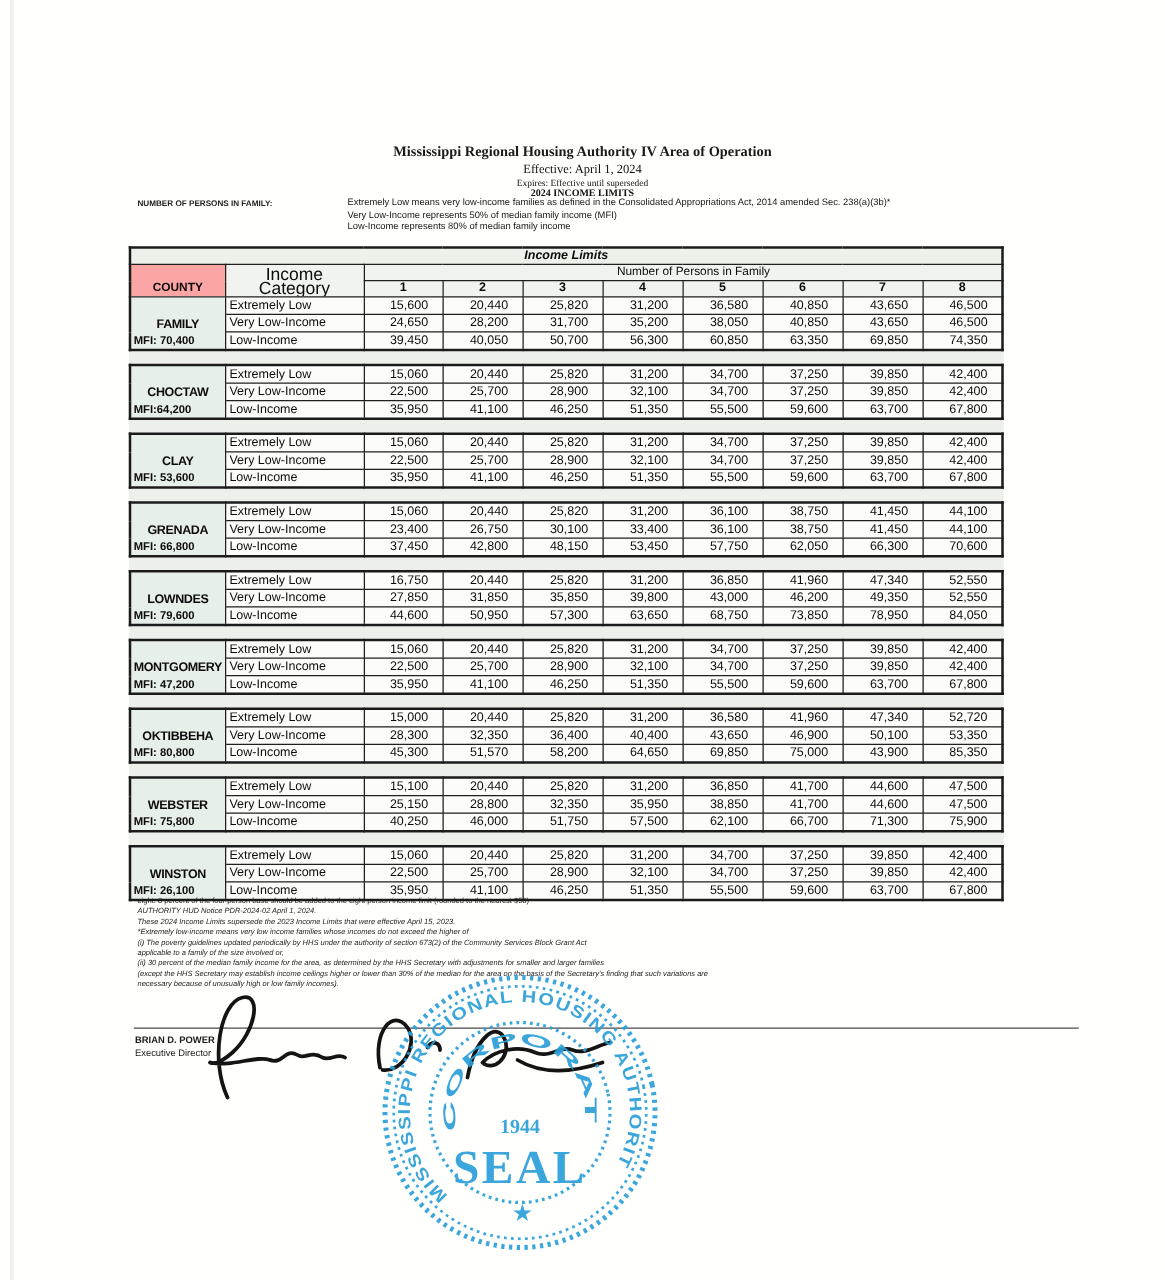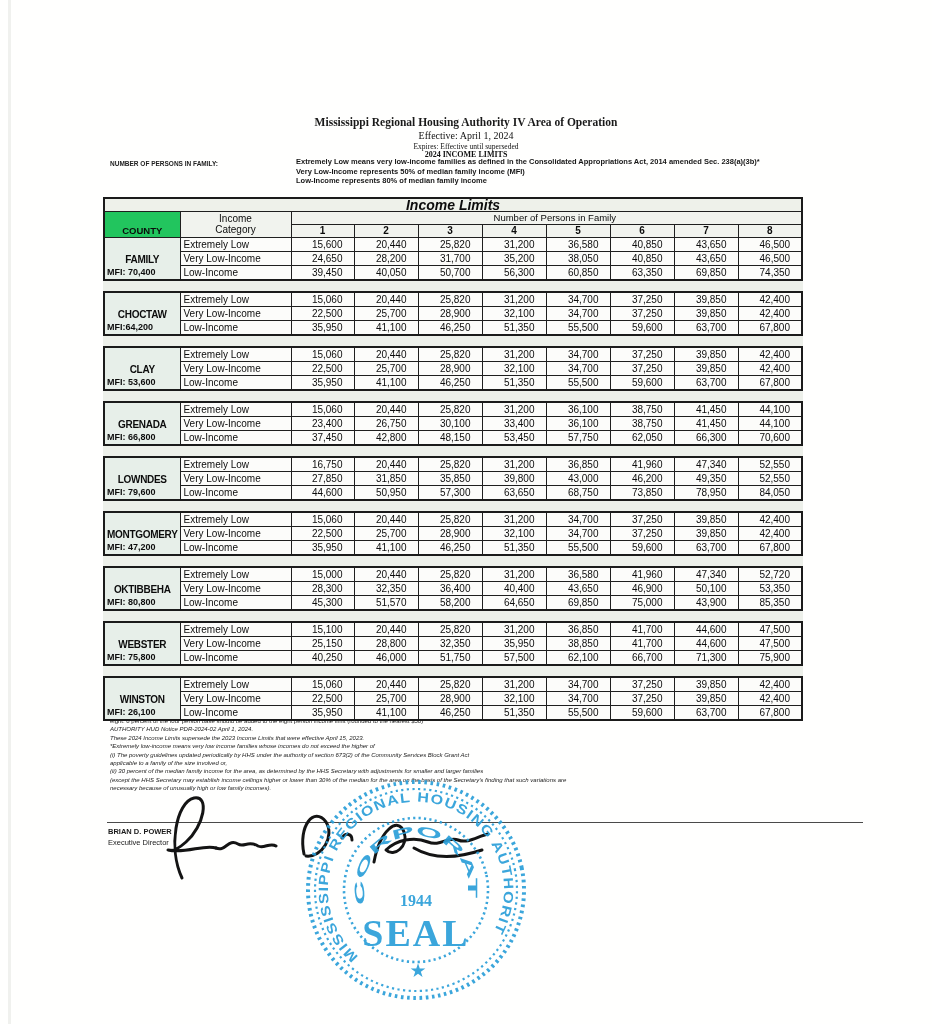--- a/index.html
+++ b/index.html
@@ -10,32 +10,32 @@
   
   .doc-title{position:absolute;top:116px;left:0;width:932px;text-align:center;
     font-family:"Liberation Serif",serif;font-weight:bold;font-size:11.5px;color:#1a1a1a;}
   .doc-effective{position:absolute;top:130px;left:0;width:932px;text-align:center;
     font-family:"Liberation Serif",serif;font-size:10px;}
   .doc-expires{position:absolute;top:142px;left:0;width:932px;text-align:center;
     font-family:"Liberation Serif",serif;font-size:7.5px;}
   .doc-subtitle{position:absolute;top:150px;left:0;width:932px;text-align:center;
     font-family:"Liberation Serif",serif;font-weight:bold;font-size:8px;}
   .persons-label{position:absolute;top:160px;left:110px;font-size:6.5px;font-weight:bold;color:#222;}
-  .definitions{position:absolute;top:157px;left:296px;font-size:7.5px;font-weight:700;line-height:9.6px;color:#161616;}
+  .definitions{position:absolute;top:157px;left:278px;font-size:7.5px;font-weight:400;line-height:9.6px;color:#161616;}
 
   
   .tables{position:absolute;left:103px;top:197px;width:700px;background:#edf0ea;}
   table.tbl{border-collapse:collapse;table-layout:fixed;width:698px;border:2px solid #1b1b1b;
     margin:0 0 10px 0;background:#fbfbf9;}
   table.tbl:last-child{margin-bottom:0;}
   .tbl td{border:1px solid #1f1f1f;height:13px;line-height:12px;padding:0 3px;
     font-size:10px;color:#0c0c0c;background:#fcfcfa;overflow:hidden;}
-  td.band{font-weight:bold;font-style:italic;text-align:center;font-size:14px;height:12px;background:#eef1ea;}
-  td.county-h{font-weight:bold;text-align:center;vertical-align:bottom;font-size:9.5px;background:#22c55e;}
-  td.cat-h{text-align:center;font-size:10px;line-height:10.5px;background:#f1f3ee;}
+  td.band{font-weight:bold;font-style:italic;text-align:center;font-size:10px;height:12px;background:#eef1ea;}
+  td.county-h{font-weight:bold;text-align:center;vertical-align:bottom;font-size:9.5px;background:#fca5a5;}
+  td.cat-h{text-align:center;font-size:14px;line-height:10.5px;background:#f1f3ee;}
   td.persons-h{text-align:center;font-size:9.5px;height:11px;background:#f1f3ee;padding-left:20px;}
   td.num-h{text-align:center;font-weight:bold;font-size:10px;height:12px;background:#f1f3ee;}
   td.county-cell{background:#e7efe9;vertical-align:bottom;padding:0 1px 1px 1px;}
   .cname{font-weight:bold;font-size:10px;text-align:center;white-space:nowrap;letter-spacing:-0.3px;}
   .cmfi{font-weight:bold;font-size:9px;text-align:left;white-space:nowrap;padding-left:1px;}
   td.cat{text-align:left;font-size:10px;}
   td.val{text-align:right;padding-right:11px;font-size:10px;}
 
   
   .note{position:absolute;left:107px;top:702px;width:740px;font-size:10.5px;font-weight:500;color:#151515;}

